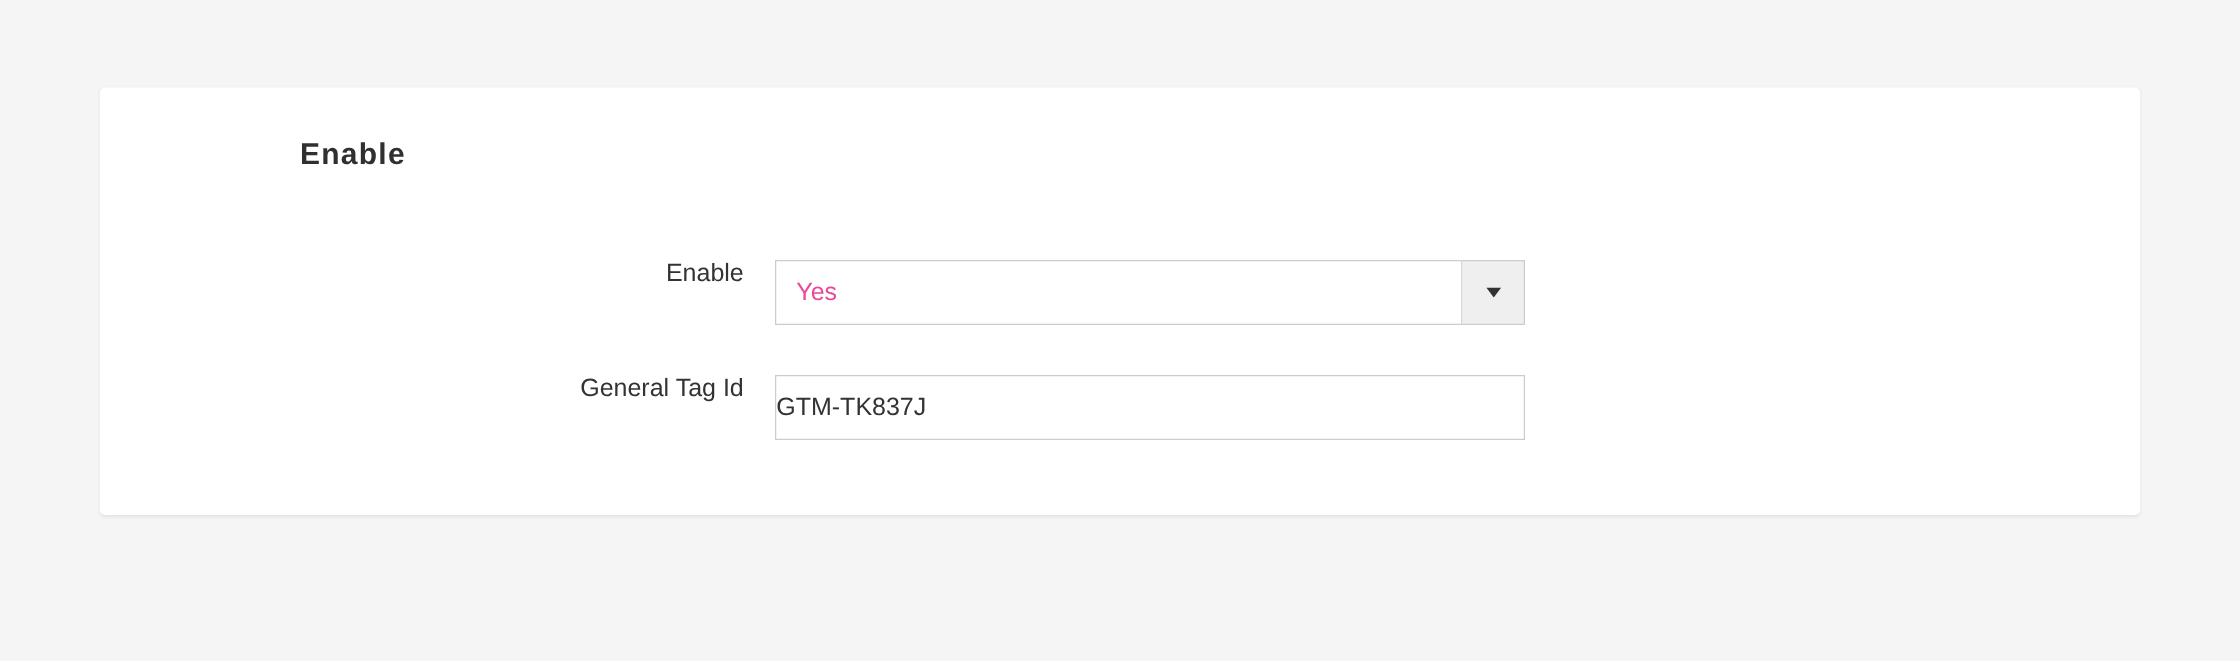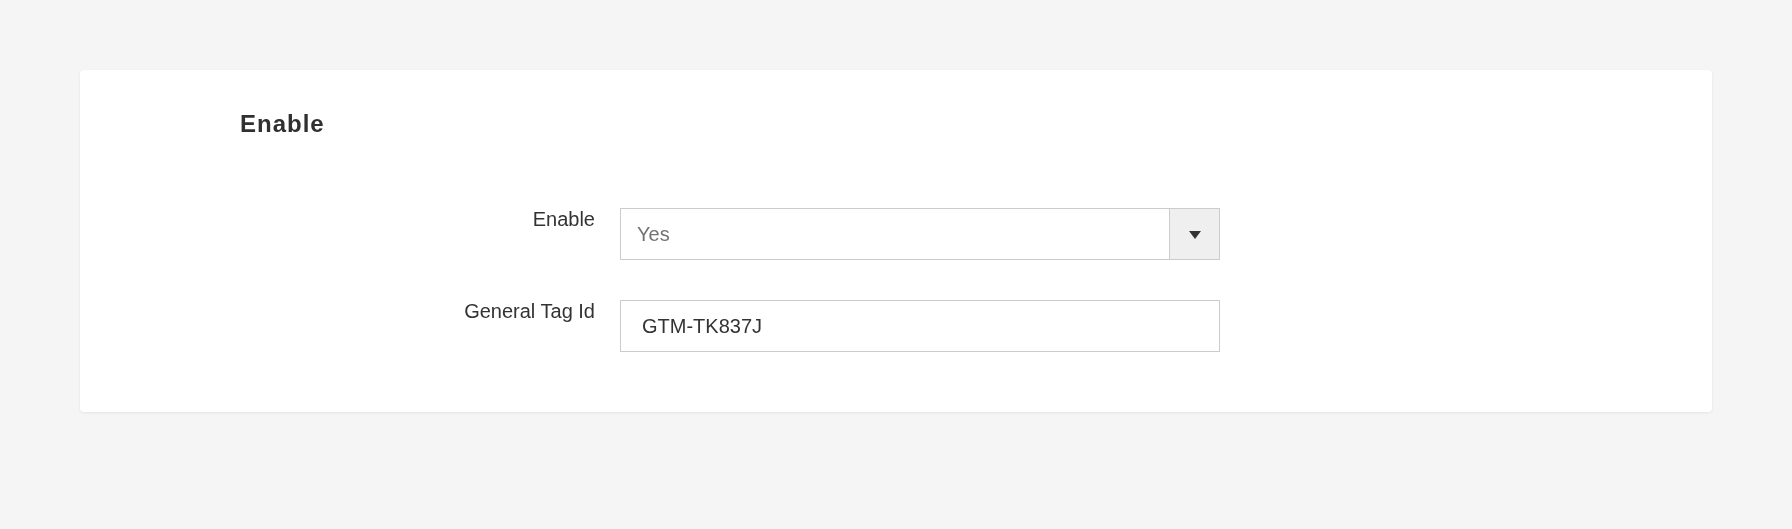--- a/index.html
+++ b/index.html
@@ -44,21 +44,21 @@
       flex: 1;
       display: flex;
       max-width: 600px;
     }
     .select-display {
       flex: 1;
       height: 52px;
       border: 1px solid #cccccc;
       padding: 0 16px;
       font-size: 20px;
-      color: #737373;
+      color: #ec4899;
       display: flex;
       align-items: center;
       background: #ffffff;
       cursor: pointer;
     }
     .select-button {
       width: 50px;
       height: 52px;
       border: 1px solid #cccccc;
       border-left: none;
@@ -70,21 +70,21 @@
     }
     .select-button svg {
       width: 12px;
       height: 8px;
     }
     .text-input {
       flex: 1;
       max-width: 600px;
       height: 52px;
       border: 1px solid #cccccc;
-      padding: 0 21px;
+      padding: 0 0;
       font-size: 20px;
       color: #333333;
       font-family: inherit;
       outline: none;
     }
   </style>
 </head>
 <body>
 
 <div class="card">

